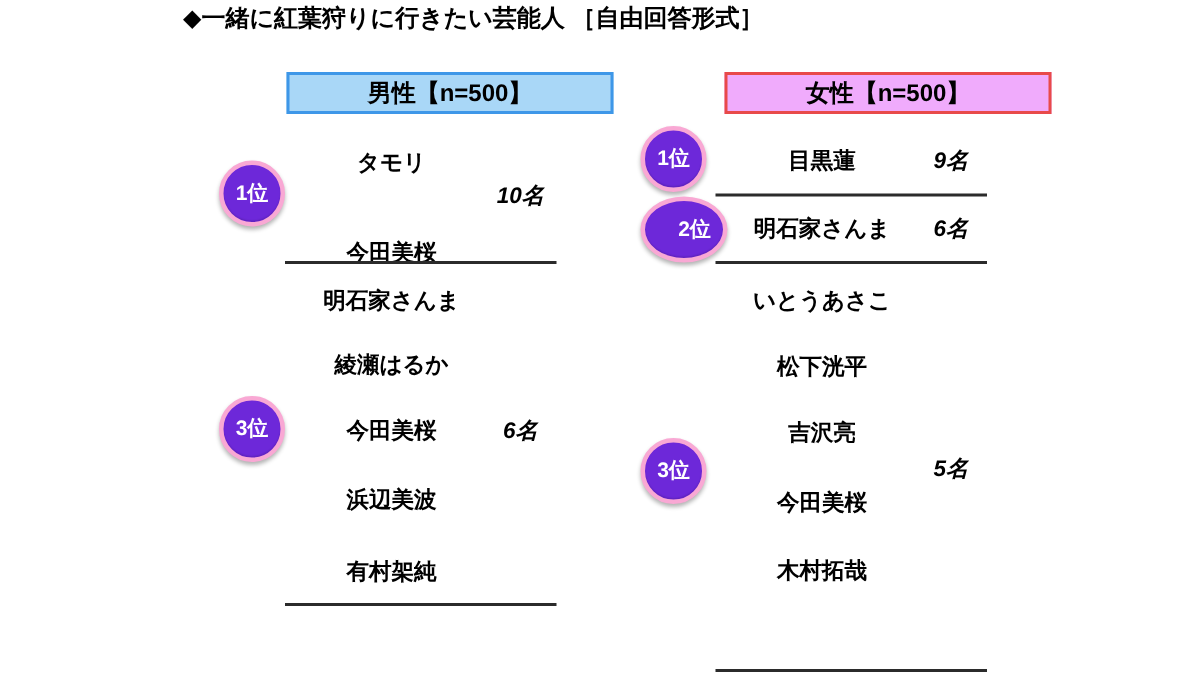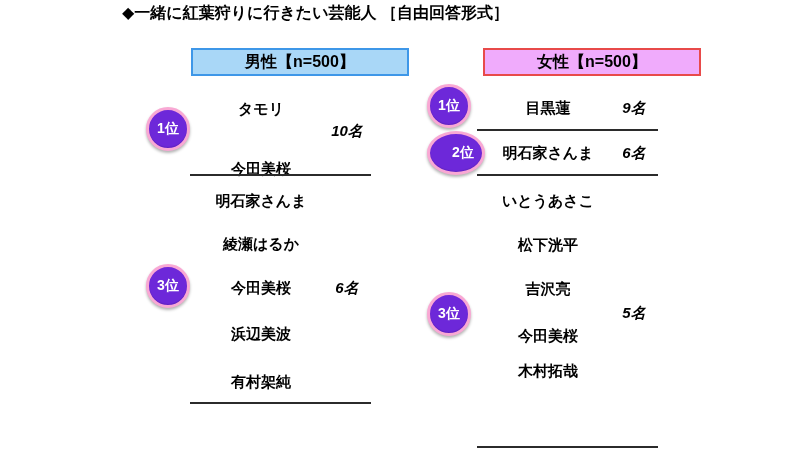--- a/index.html
+++ b/index.html
@@ -65,16 +65,16 @@
   <div class="count f" style="top:99px;">9名</div>
   <div class="rule" style="left:477px;top:129px;"></div>
   <div class="name f" style="top:144px;">明石家さんま</div>
   <div class="count f" style="top:144px;">6名</div>
   <div class="rule" style="left:477px;top:174px;"></div>
   <div class="name f" style="top:192px;">いとうあさこ</div>
   <div class="name f" style="top:236px;">松下洸平</div>
   <div class="name f" style="top:280px;">吉沢亮</div>
   <div class="count f" style="top:304px;">5名</div>
   <div class="name f" style="top:327px;">今田美桜</div>
-  <div class="name f" style="top:362px;">木村拓哉</div>
+  <div class="name f" style="top:372px;">木村拓哉</div>
   <div class="rule" style="left:477px;top:446px;"></div>
 
 </div>
 
 </body></html>

